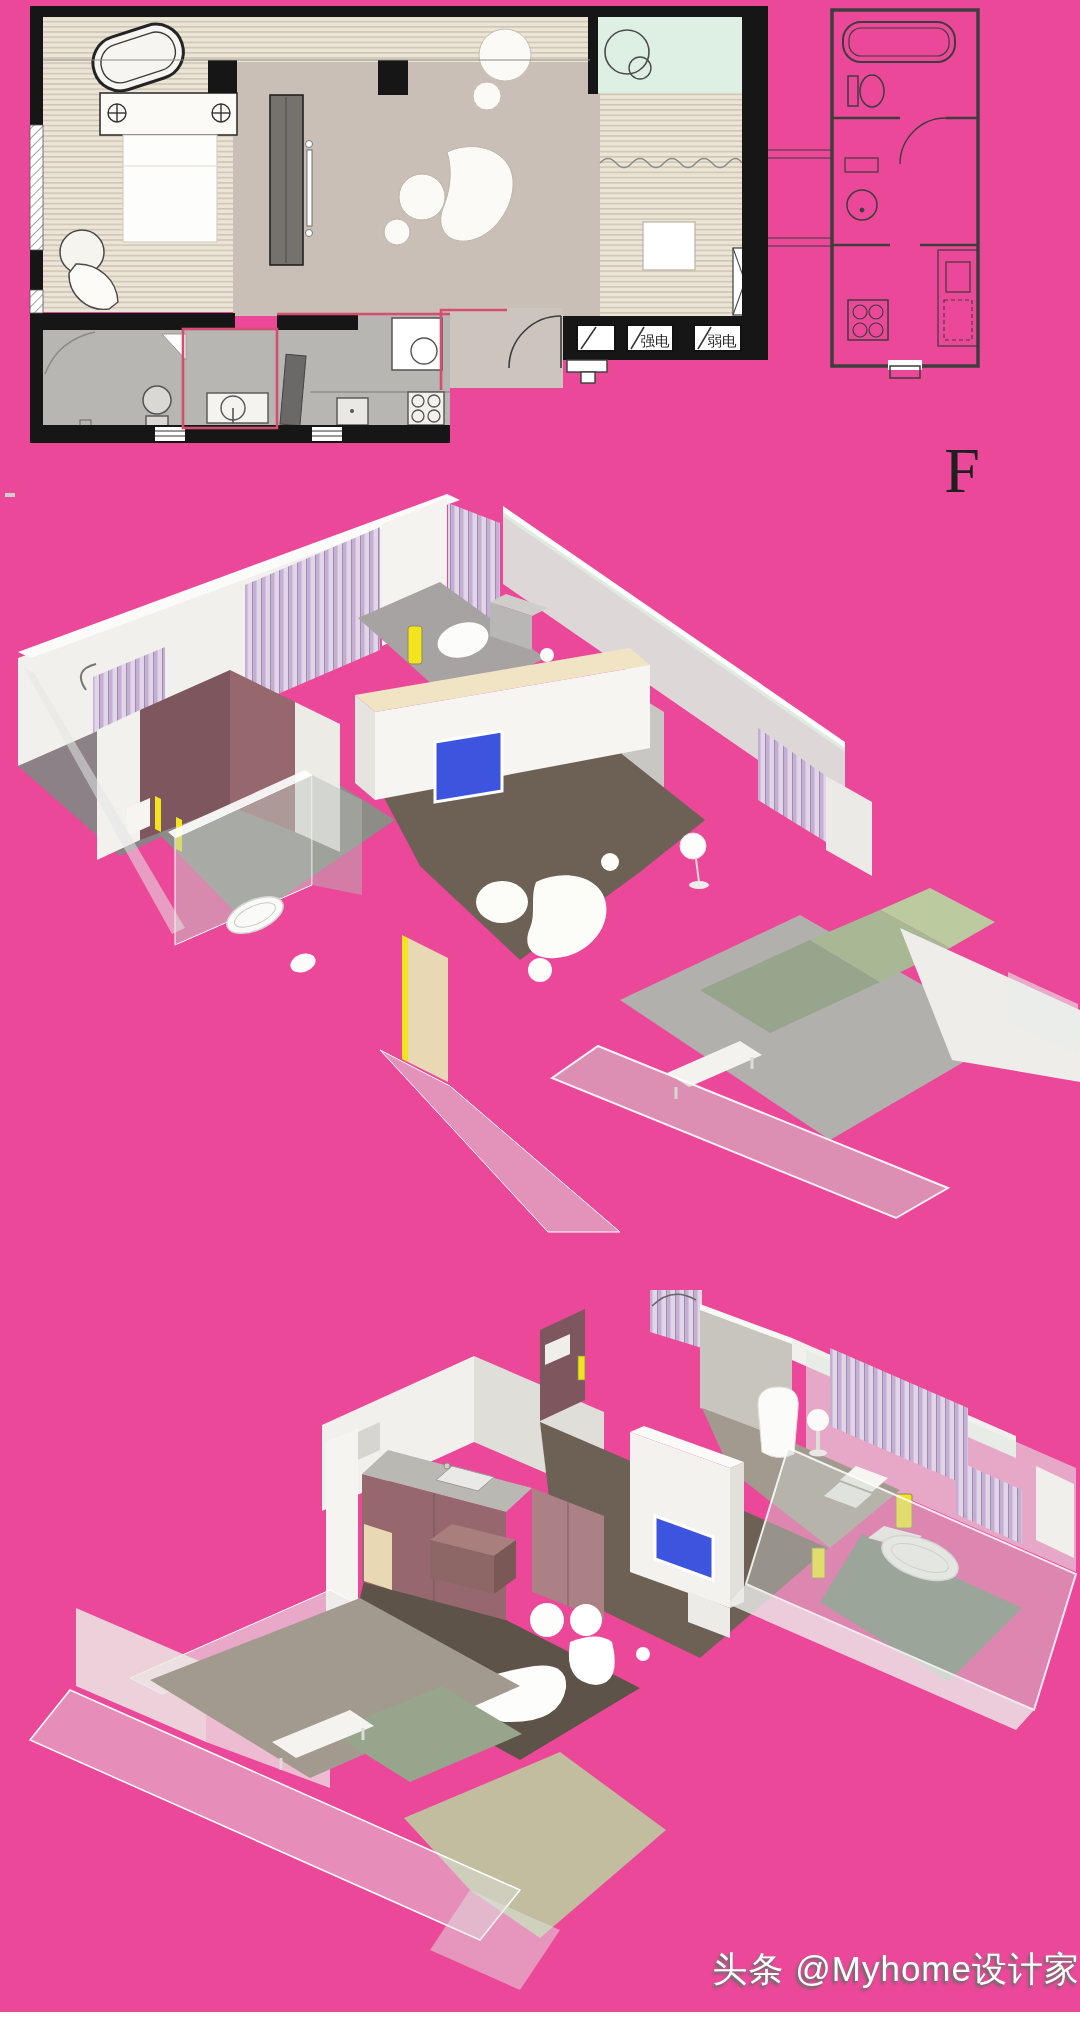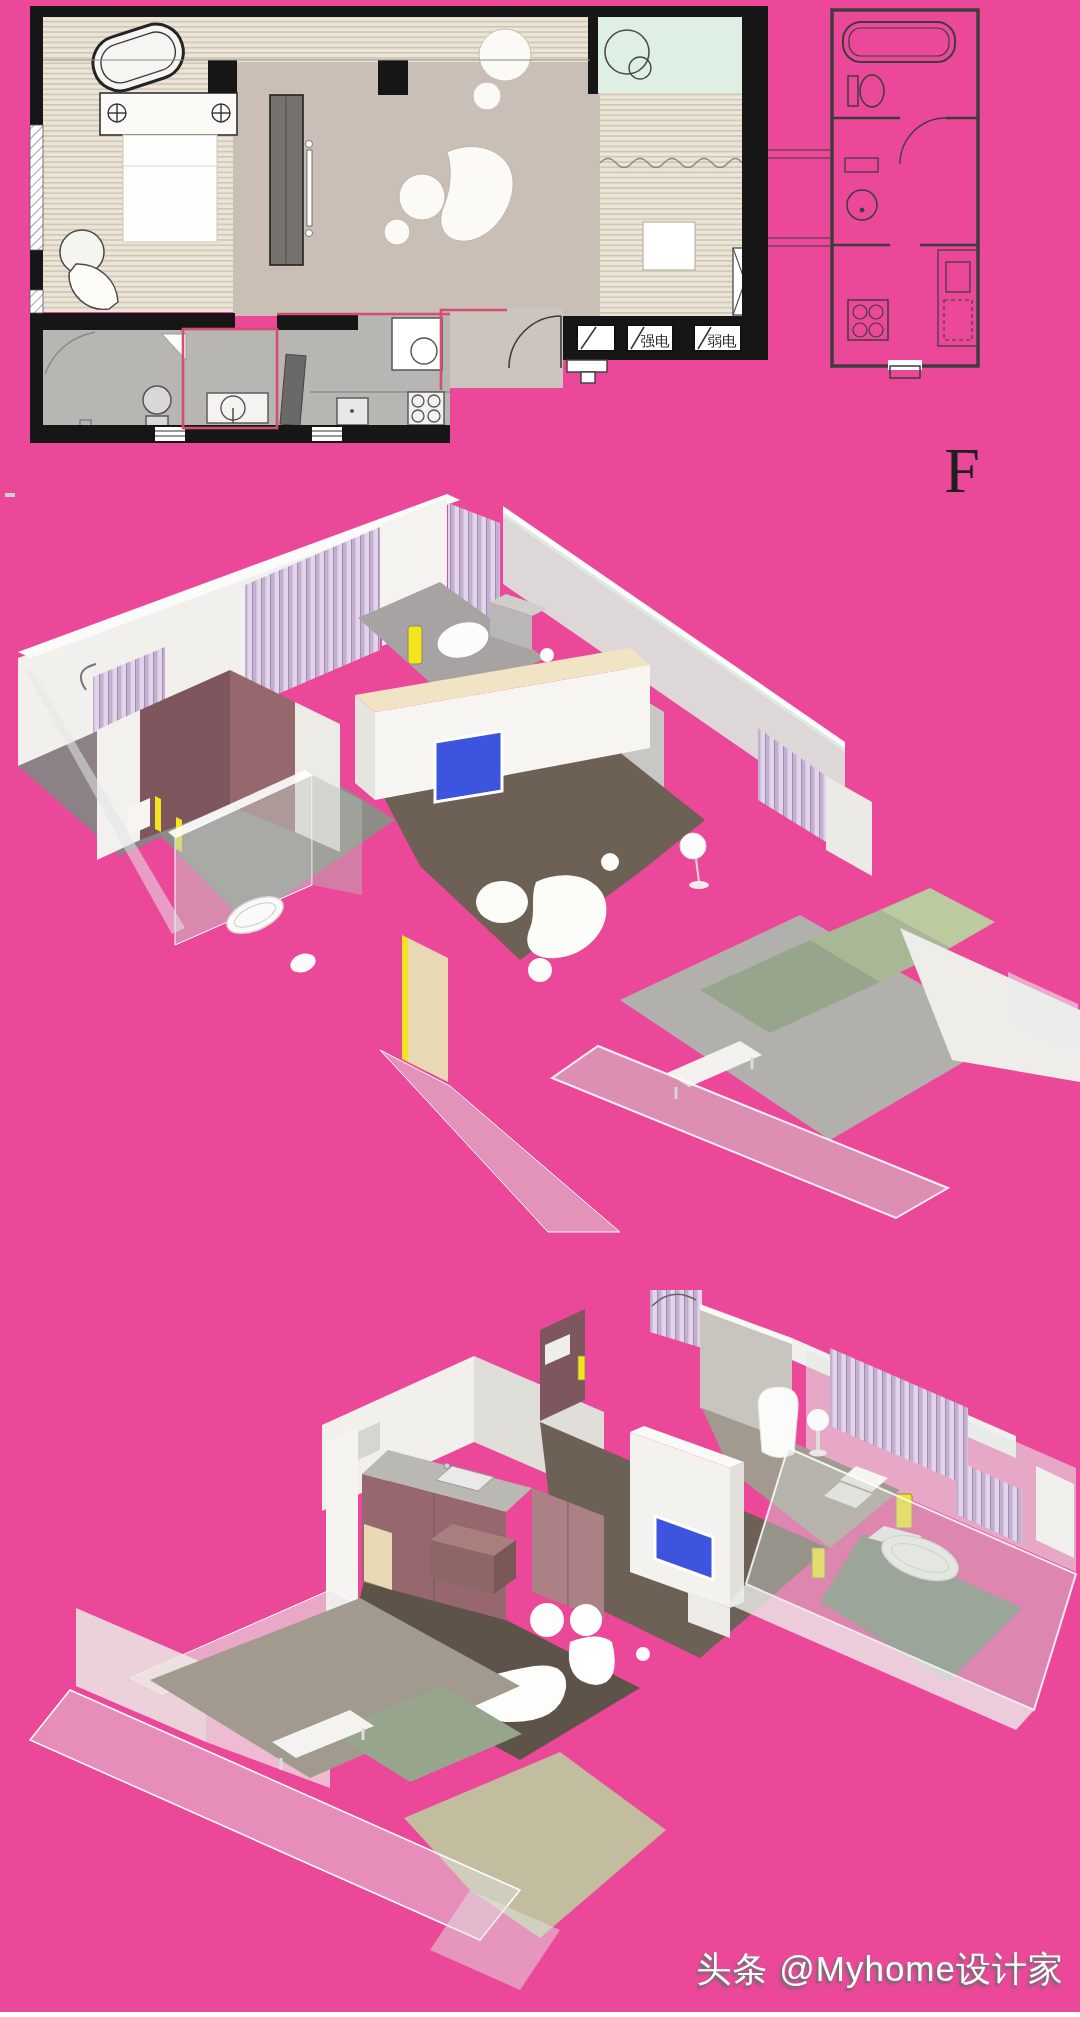--- a/index.html
+++ b/index.html
@@ -2,21 +2,21 @@
 <html style="--wall_black: #161616; --ink: #3d3d3d; --wood: #ece5d7; --wood_stripe: #c2b8a4; --floor_living: #c9bfb7; --floor_service: #b8b6b3; --balcony_plan_green: #def0e3; --accent_red: #d44e6e; --wall_white: #f1f0ec; --wall_shadow: #e0ded8; --mauve_dark: #7d565e; --mauve: #96686d; --mauve_light: #ab8186; --curtain_a: #e2d5e8; --curtain_b: #c4afd2; --floor_brown: #6d6054; --floor_brown_dark: #5e5348; --floor_greige: #a29a8f; --floor_gray: #a7a3a2; --glass_green: #dce8de; --mat_dark: #96a58c; --mat_mid: #a9b894; --mat_light: #bcca9f; --tv_blue: #3d55de; --accent_yellow: #f4e41e; --cream: #f1e4c5; --door_tan: #e8d8b4; --glass_tint: #ccd3cd;"><head>
 <meta charset="utf-8">
 <style>
   html,body{margin:0;padding:0;background:#ffffff;}
   .canvas{position:relative;width:1080px;height:2012px;background:#ec4899;overflow:hidden;
           font-family:"Liberation Sans",sans-serif;}
   .layer{position:absolute;left:0;}
   #plan-svg{top:0;}
   #axon1-svg{top:490px;}
   #axon2-svg{top:1290px;}
-  .watermark{position:absolute;top:1946px;right:16px;font-size:35px;letter-spacing:1px;
+  .watermark{position:absolute;top:1946px;right:0;font-size:35px;letter-spacing:1px;
              color:#ffffff;font-family:"Liberation Sans",sans-serif;
              text-shadow:-2px 3px 3px rgba(105,105,105,.95), -1px 1px 1px rgba(125,125,125,.85),
                           0 0 2px rgba(150,150,150,.5);}
   text{font-family:"Liberation Sans",sans-serif;}
   .serifF{font-family:"Liberation Serif",serif;}
 </style>
 </head>
 <body>
 
 <div class="canvas">

